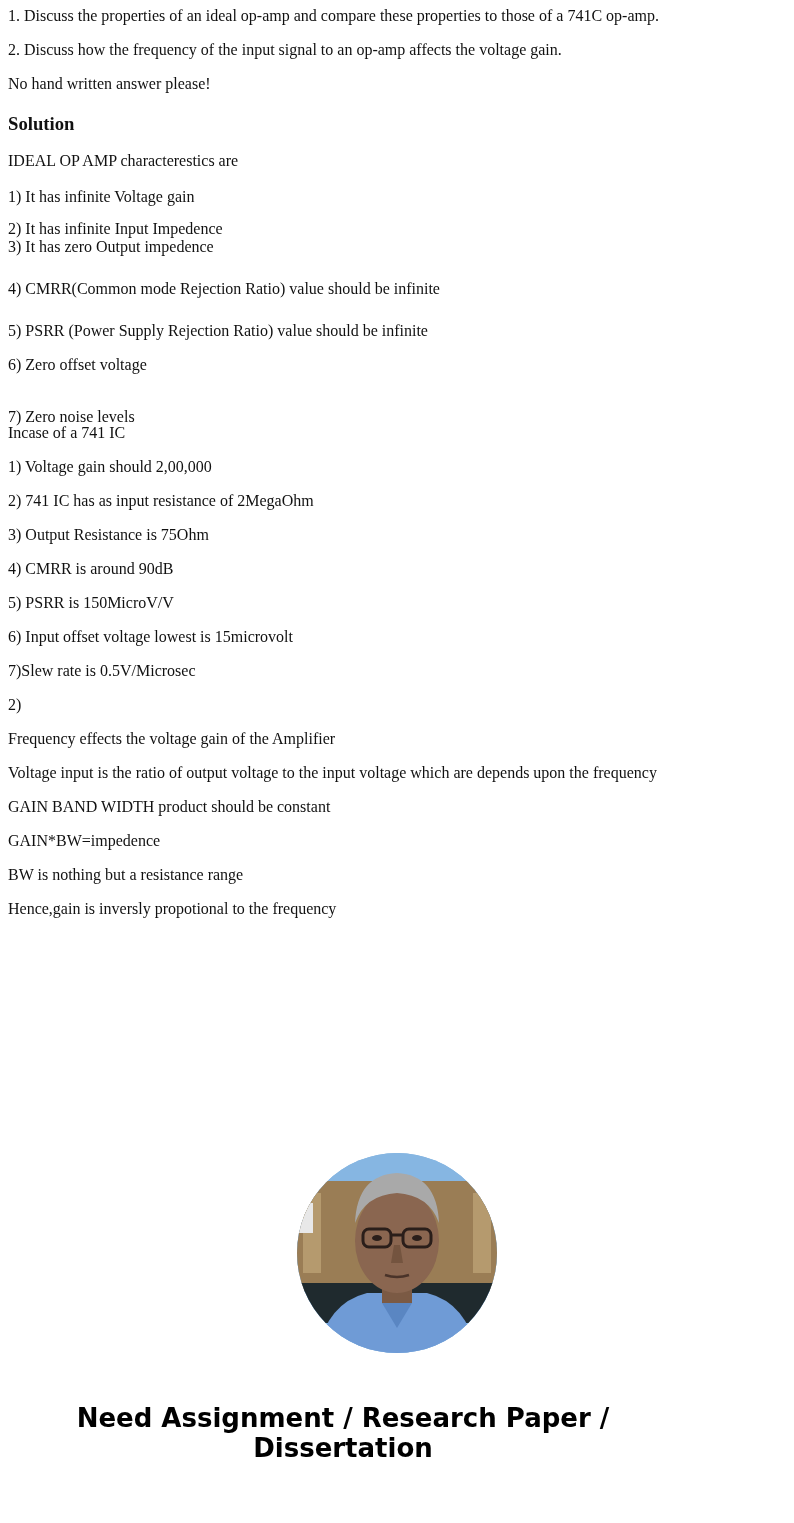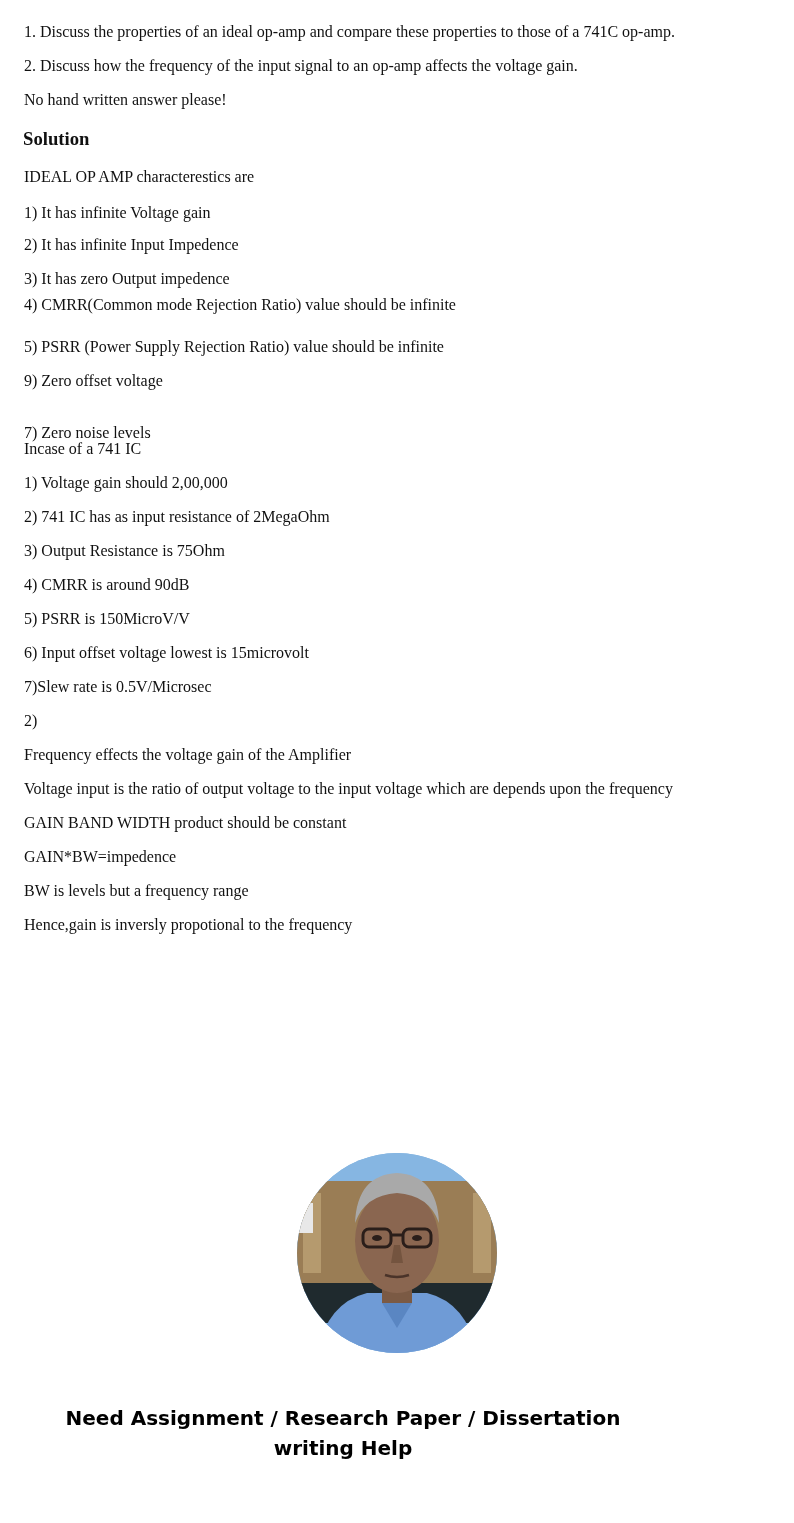--- a/index.html
+++ b/index.html
@@ -8,29 +8,29 @@
       height: 1523px;
       position: relative;
       overflow: hidden;
       font-family: "Liberation Serif", serif;
       color: #111111;
     }
     .content { position: absolute; left: 8px; top: 0; width: 780px; }
     .para {
       font-size: 16px;
       line-height: 18px;
-      margin: 16px;
+      margin: 0;
       position: absolute;
       left: 0;
       white-space: nowrap;
     }
     .heading {
       font-size: 18.7px;
       font-weight: bold;
-      margin: 15px;
+      margin: 0;
       position: absolute;
       left: 0;
       white-space: nowrap;
     }
     .avatar {
       position: absolute;
       left: 297px;
       top: 1153px;
       width: 200px;
       height: 200px;
@@ -39,59 +39,59 @@
       background: #7fb0de;
     }
     .promo {
       position: absolute;
       left: 0;
       top: 1403px;
       width: 686px;
       text-align: center;
       font-family: "DejaVu Sans", sans-serif;
       font-weight: bold;
-      font-size: 20px;
+      font-size: 26px;
       line-height: 30px;
       color: #000;
     }
   </style>
 </head>
 <body>
 
 <div class="content">
   <p class="para" style="top:7px">1. Discuss the properties of an ideal op-amp and compare these properties to those of a 741C op-amp.</p>
   <p class="para" style="top:41px">2. Discuss how the frequency of the input signal to an op-amp affects the voltage gain.</p>
   <p class="para" style="top:75px">No hand written answer please!</p>
 
   <h3 class="heading" style="top:113px">Solution</h3>
 
   <p class="para" style="top:152px">IDEAL OP AMP characterestics are</p>
   <p class="para" style="top:188px">1) It has infinite Voltage gain</p>
   <p class="para" style="top:220px">2) It has infinite Input Impedence</p>
-  <p class="para" style="top:254px">3) It has zero Output impedence</p>
+  <p class="para" style="top:238px">3) It has zero Output impedence</p>
   <p class="para" style="top:280px">4) CMRR(Common mode Rejection Ratio) value should be infinite</p>
   <p class="para" style="top:322px">5) PSRR (Power Supply Rejection Ratio) value should be infinite</p>
-  <p class="para" style="top:356px">9) Zero offset voltage</p>
+  <p class="para" style="top:356px">6) Zero offset voltage</p>
   <p class="para" style="top:408px">7) Zero noise levels</p>
 
   <p class="para" style="top:424px">Incase of a 741 IC</p>
   <p class="para" style="top:458px">1) Voltage gain should 2,00,000</p>
   <p class="para" style="top:492px">2) 741 IC has as input resistance of 2MegaOhm</p>
   <p class="para" style="top:526px">3) Output Resistance is 75Ohm</p>
   <p class="para" style="top:560px">4) CMRR is around 90dB</p>
   <p class="para" style="top:594px">5) PSRR is 150MicroV/V</p>
   <p class="para" style="top:628px">6) Input offset voltage lowest is 15microvolt</p>
   <p class="para" style="top:662px">7)Slew rate is 0.5V/Microsec</p>
 
   <p class="para" style="top:696px">2)</p>
   <p class="para" style="top:730px">Frequency effects the voltage gain of the Amplifier</p>
   <p class="para" style="top:764px">Voltage input is the ratio of output voltage to the input voltage which are depends upon the frequency</p>
   <p class="para" style="top:798px">GAIN BAND WIDTH product should be constant</p>
   <p class="para" style="top:832px">GAIN*BW=impedence</p>
-  <p class="para" style="top:866px">BW is levels but a frequency range</p>
+  <p class="para" style="top:866px">BW is nothing but a resistance range</p>
   <p class="para" style="top:900px">Hence,gain is inversly propotional to the frequency</p>
 </div>
 
 <div class="avatar">
   <svg width="200" height="200" viewBox="0 0 200 200">
     <rect x="0" y="0" width="200" height="200" fill="#86b6e2"></rect>
     <rect x="0" y="28" width="200" height="110" fill="#9a7d55"></rect>
     <rect x="6" y="40" width="18" height="80" fill="#b59a6e"></rect>
     <rect x="176" y="40" width="18" height="80" fill="#b59a6e"></rect>
     <rect x="0" y="50" width="16" height="30" fill="#e8e8e8"></rect>
@@ -106,14 +106,13 @@
     <line x1="94" y1="82" x2="106" y2="82" stroke="#2a1e1a" stroke-width="3"></line>
     <ellipse cx="80" cy="85" rx="5" ry="3" fill="#2a1e1a"></ellipse>
     <ellipse cx="120" cy="85" rx="5" ry="3" fill="#2a1e1a"></ellipse>
     <path d="M97 92 L94 110 L106 110 L103 92 Z" fill="#74543f"></path>
     <path d="M88 122 Q100 126 112 122" stroke="#4a3329" stroke-width="2.5" fill="none"></path>
   </svg>
 </div>
 
 <div class="promo">
   <div>Need Assignment / Research Paper / Dissertation</div>
-  <div>writing Help</div>
 </div>
 
 </body></html>

